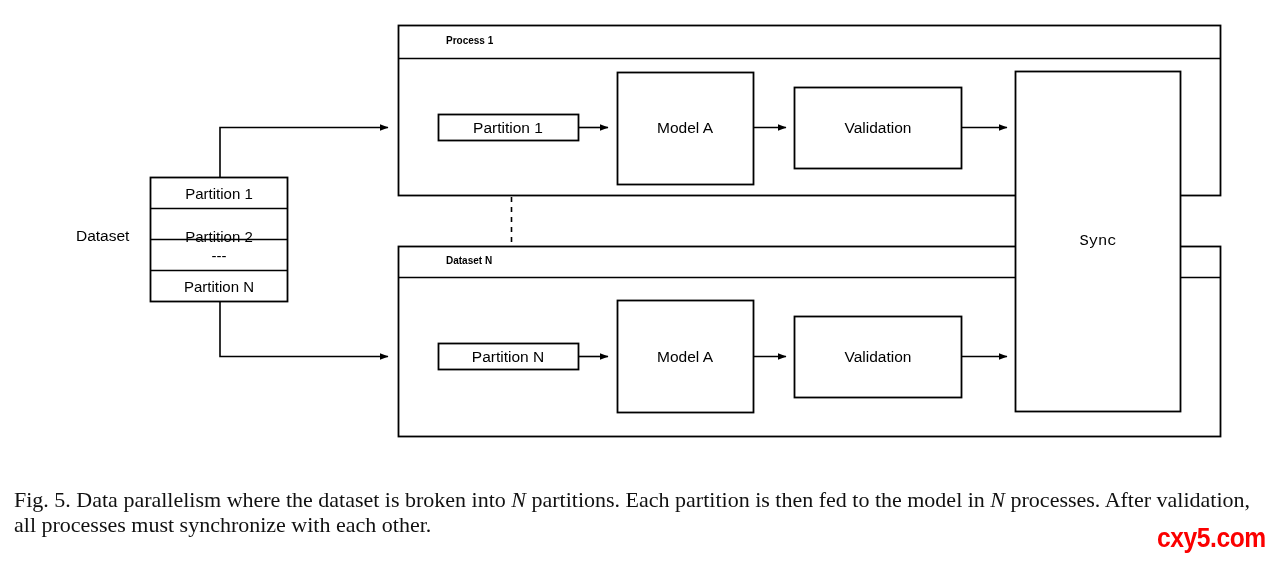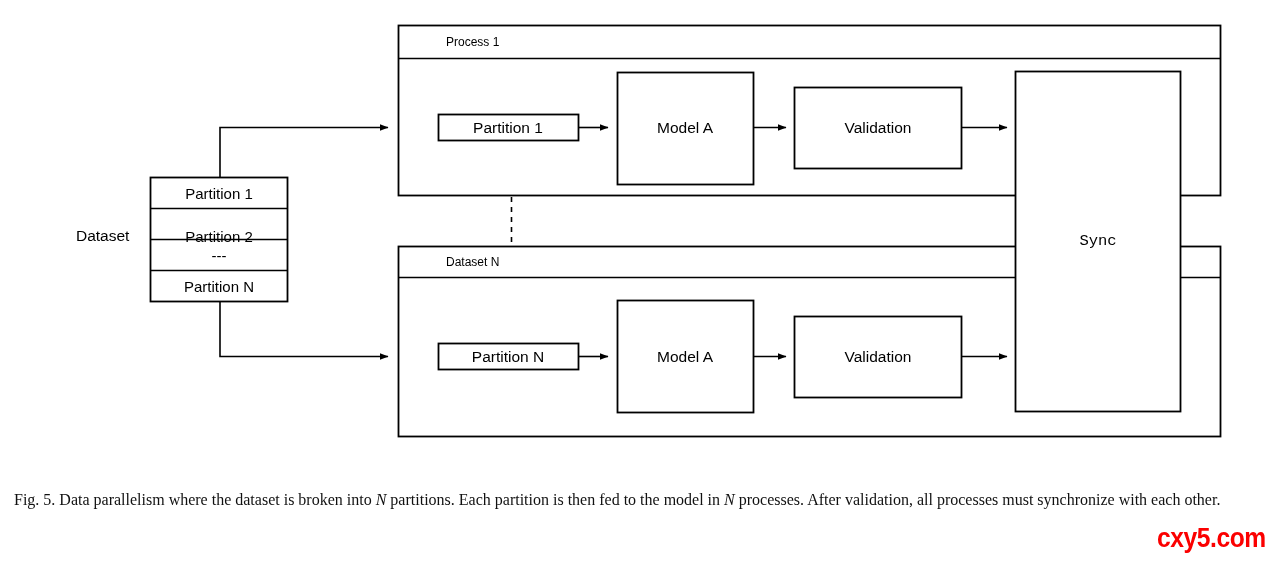--- a/index.html
+++ b/index.html
@@ -32,40 +32,40 @@
     line-height: 1;
   }
   .lbl-center {
     text-align: right;
     transform: translate(-50%, -50%);
   }
   .box-label {
     font-size: 15.5px;
   }
   .proc-title {
-    font-size: 12px;
-    font-weight: normal;
+    font-size: 10px;
+    font-weight: bold;
   }
   .dataset-label {
     font-size: 15.5px;
   }
   .part-cell-label {
     font-size: 15px;
   }
   .sync-label {
     font-size: 15.5px;
   }
   
   #caption {
     position: absolute;
     left: 14px;
     top: 487px;
     width: 1258px;
     font-family: "Liberation Serif", serif;
-    font-size: 16px;
+    font-size: 22px;
     line-height: 25px;
     color: #111111;
     text-align: left;
   }
   #caption .ital {
     font-style: italic;
   }
   #watermark {
     position: absolute;
     left: 1157px;

